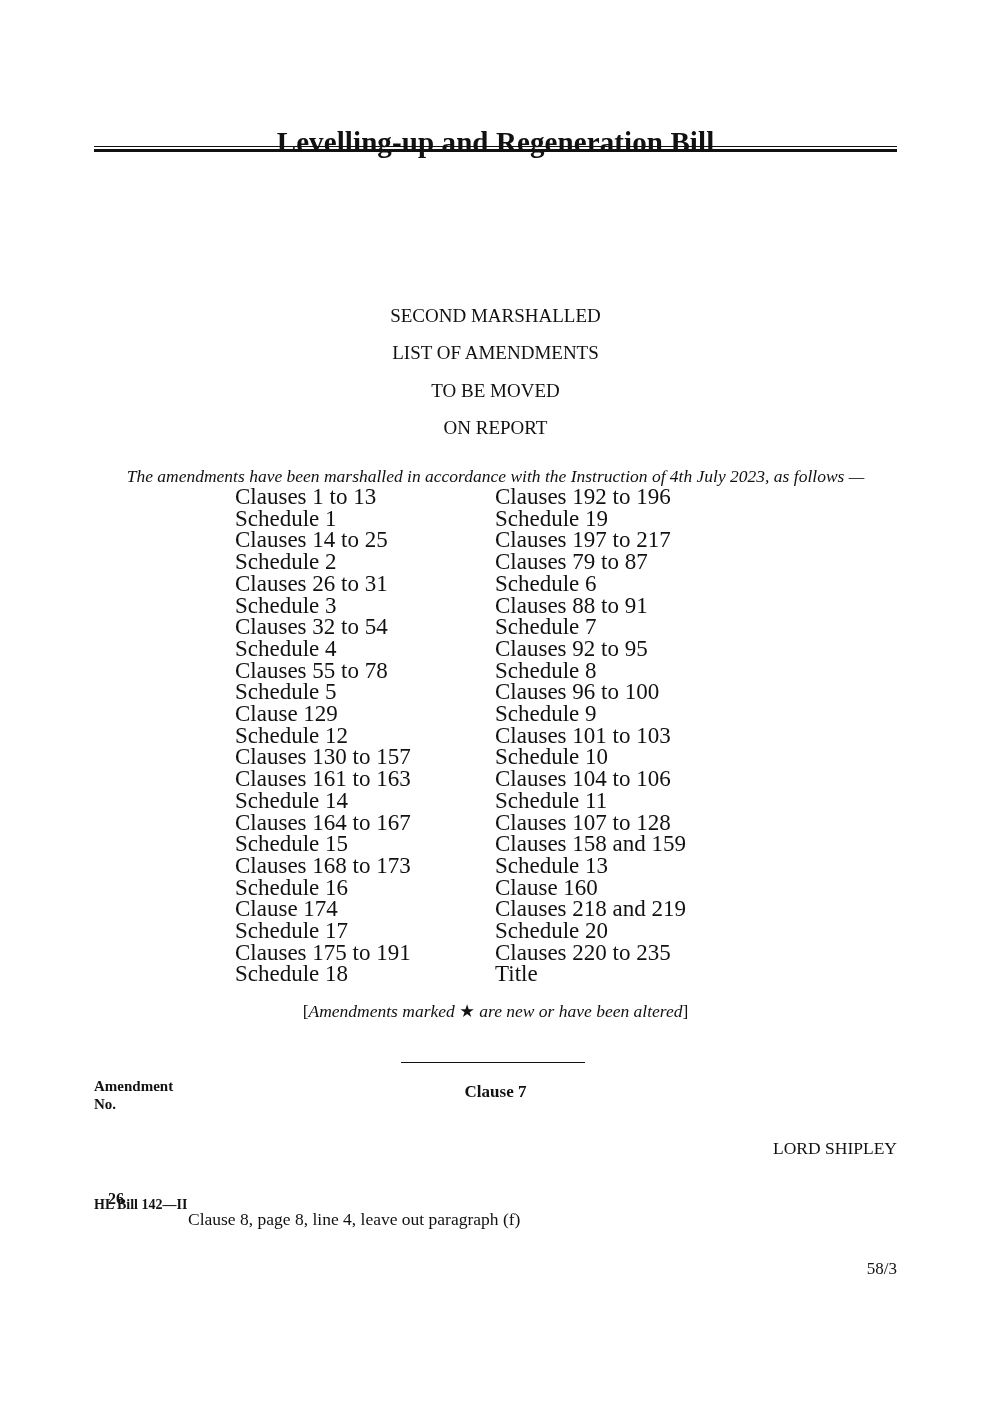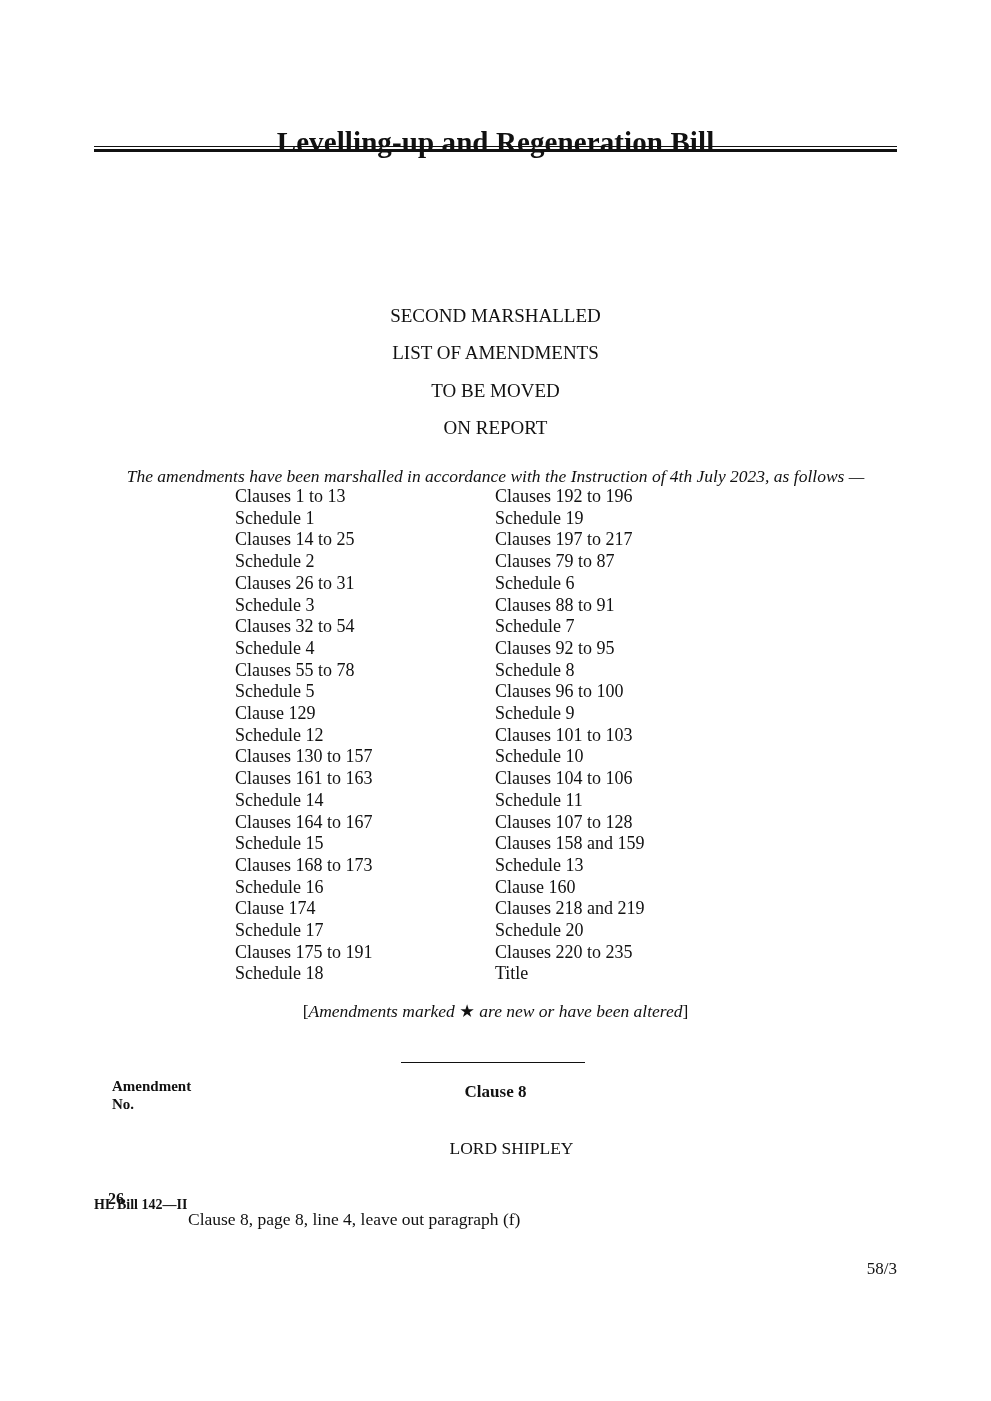--- a/index.html
+++ b/index.html
@@ -14,39 +14,39 @@
   }
   .rule-thin { left: 94px; width: 803px; top: 146px; height: 1px; background: #111; }
   .rule-thick { left: 94px; width: 803px; top: 149px; height: 3px; background: #111; }
   .heading-line {
     left: 94px; width: 803px; text-align: center; font-size: 19px; line-height: 24px;
   }
   .intro {
     left: 94px; width: 803px; top: 465px; text-align: center;
     font-style: italic; font-size: 17.5px; line-height: 22px;
   }
-  .col { top: 486px; font-size: 18px; line-height: 21.7px; }
+  .col { top: 486px; font-size: 23px; line-height: 21.7px; }
   .col div { white-space: nowrap; }
   .col-left { left: 235px; }
   .col-right { left: 495px; }
   .note {
     left: 94px; width: 803px; top: 999px; text-align: center;
     font-size: 17.5px; line-height: 24px;
   }
   .note i { font-style: italic; text-align: right; }
   .short-rule { left: 401px; width: 184px; top: 1062px; height: 1px; background: #111; }
   .amend-label {
-    left: 94px; top: 1077px; font-size: 15px; font-weight: bold; line-height: 18px; margin-left: 18px;
+    left: 94px; top: 1077px; font-size: 15px; font-weight: bold; line-height: 18px;
   }
   .clause-heading {
     left: 94px; width: 803px; top: 1080px; text-align: center;
     font-size: 17px; font-weight: bold; line-height: 24px;
   }
   .member {
-    left: 110px; width: 803px; top: 1136px; text-align: center;
+    left: 94px; width: 803px; top: 1136px; text-align: right;
     font-size: 17.5px; line-height: 24px;
   }
   .amend-no { left: 82px; top: 1187px; font-size: 16px; font-weight: bold; line-height: 24px; margin-left: 26px; }
   .amend-text { left: 188px; top: 1187px; font-size: 17.5px; line-height: 24px; margin-top: 20px; }
   .footer-left { left: 94px; top: 1193px; font-size: 14px; line-height: 24px; font-weight: bold; }
   .footer-right { right: 94px; top: 1257px; font-size: 17px; line-height: 24px; }
 </style>
 </head>
 <body>
 
@@ -115,21 +115,21 @@
 
 <div class="abs note"><span>[</span><i>Amendments marked </i><span>★</span><i> are new or have been altered</i><span>]</span></div>
 
 <div class="abs short-rule"></div>
 
 <div class="abs amend-label">
   <div>Amendment</div>
   <div>No.</div>
 </div>
 
-<div class="abs clause-heading">Clause 8</div>
+<div class="abs clause-heading">Clause 7</div>
 
 <div class="abs member">LORD SHIPLEY</div>
 
 <div class="abs amend-no">26</div>
 <div class="abs amend-text">Clause 8, page 8, line 4, leave out paragraph (f)</div>
 
 <div class="abs footer-left">HL Bill 142—II</div>
 <div class="abs footer-right">58/3</div>
 
 </body></html>

